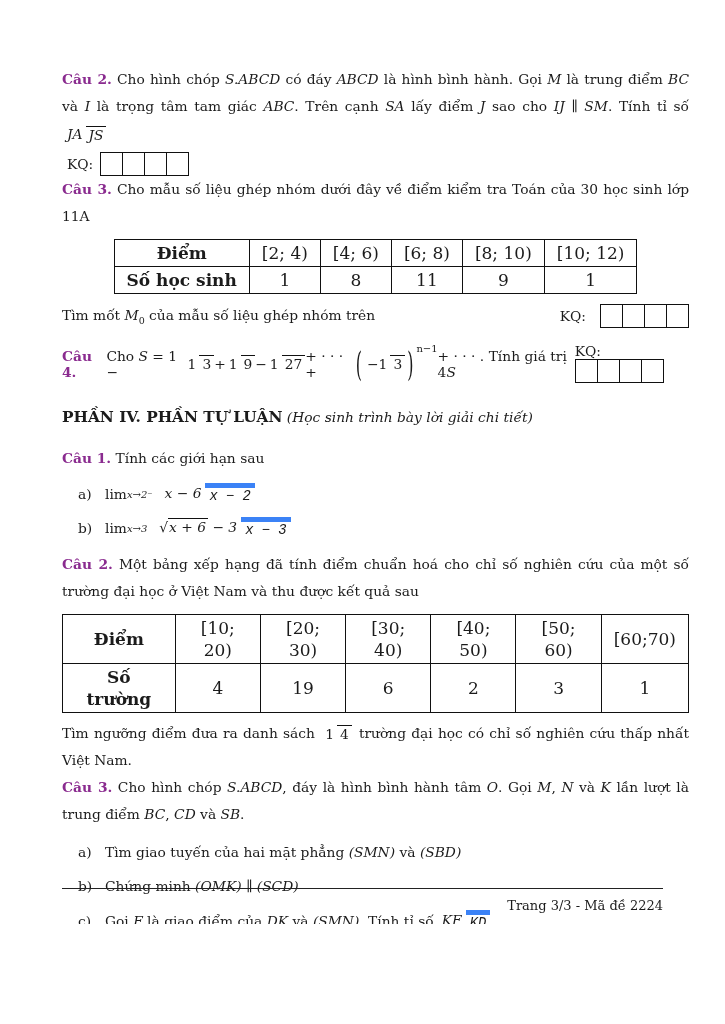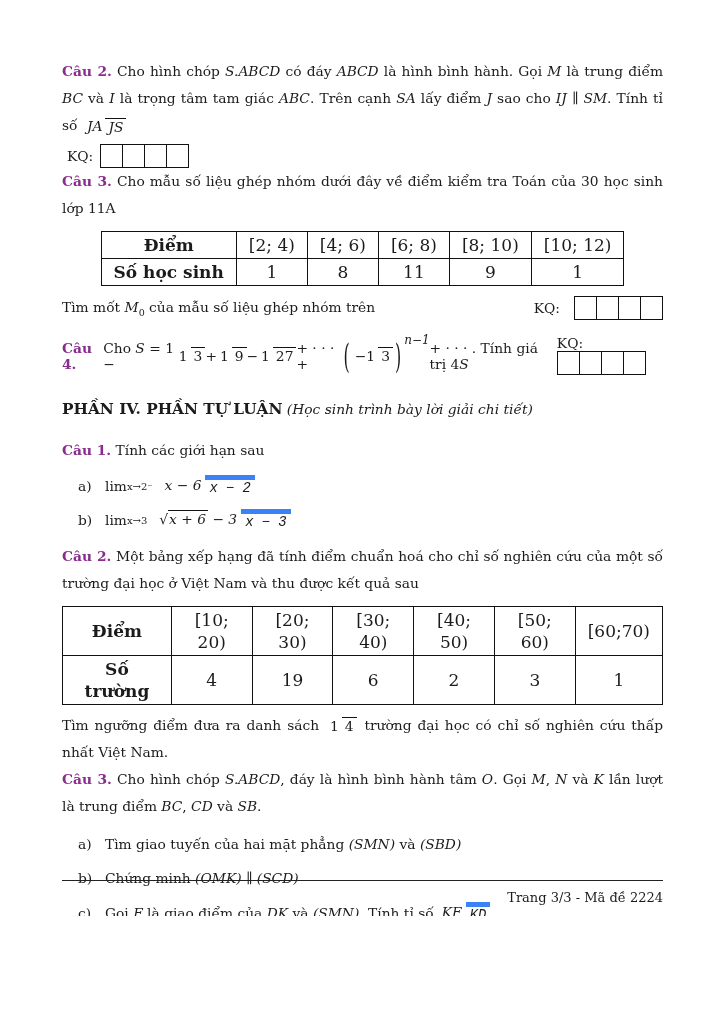--- a/index.html
+++ b/index.html
@@ -1,25 +1,25 @@
 <!DOCTYPE html>
 <html style="--label-color: #8a2b8f;"><head>
 <meta charset="utf-8">
 <style>
   * { box-sizing: border-box; }
   body { margin: 0; background: #ffffff; }
   .page {
     position: relative;
     width: 725px; height: 912px;
-    margin: 4px auto;
+    margin: 12px auto;
     background: #fff;
     font-family: "DejaVu Serif", "Liberation Serif", serif;
     font-size: 13.8px;
     color: #1b1b1b;
-    padding: 54px 62px 0 62px;
+    padding: 54px 36px 0 62px;
     overflow: hidden;
   }
   p.para { margin: 0; text-align: justify; line-height: 27px; }
   .qlabel { font-weight: bold; color: var(--label-color, #8a2b8f); }
   .mi { font-style: italic; }
   .msub { font-size: 9.5px; vertical-align: -4px; }
 
   .kq-row { display: flex; align-items: center; margin: 5px 0 0 5px; }
   .kq-label { margin-right: 7px; }
   .kqbox { display: inline-flex; }
@@ -35,26 +35,26 @@
 
   .mathrow { display: flex; align-items: center; margin-top: 10px; min-height: 52px; }
 
   .vfrac { display: inline-flex; flex-direction: row; align-items: center; vertical-align: middle; line-height: 1.2; }
   .vfrac .num { padding: 0 3px; }
   .vfrac .den { border-top: 1px solid #111; padding: 0 3px; }
   p .vfrac { margin: 0 2px; }
 
   .pgroup { display: inline-flex; align-items: center; }
   .paren { display: inline-block; transform: scaleY(2.1); font-size: 16px; margin: 0 2px; }
-  .exp { font-size: 12px; font-style: italic; position: relative; top: -16px; margin-left: 1px; }
+  .exp { font-size: 10px; position: relative; top: -16px; margin-left: 1px; }
 
   .item { display: flex; align-items: center; margin: 11px 0 11px 16px; }
   .item .marker { width: 27px; flex: none; }
   .lim { display: inline-flex; flex-direction: row; align-items: center; line-height: 1.05; margin-right: 8px; }
-  .lim .sub { font-size: 10px; margin-top: 2px; }
+  .lim .sub { font-size: 10px; font-style: italic; margin-top: 2px; }
   .dfrac { display: inline-flex; flex-direction: row; align-items: center; line-height: 1.3; }
   .dfrac .num, .dfrac .den { padding: 0 4px; font-style: italic; }
   .dfrac .den { border-top: 5px solid #3b82f6; font-family: Liberation Mono, monospace; }
   .sqrt { white-space: nowrap; }
   .rad { font-style: normal; }
   .sqrt .radicand { border-top: 1px solid #111; font-style: italic; padding: 0 2px 0 1px; }
 
   .part-title { margin-top: 13px; line-height: 28px; }
   .part-title .bold { font-weight: bold; font-size: 15.3px; }
   .part-title .ital { font-style: italic; }

